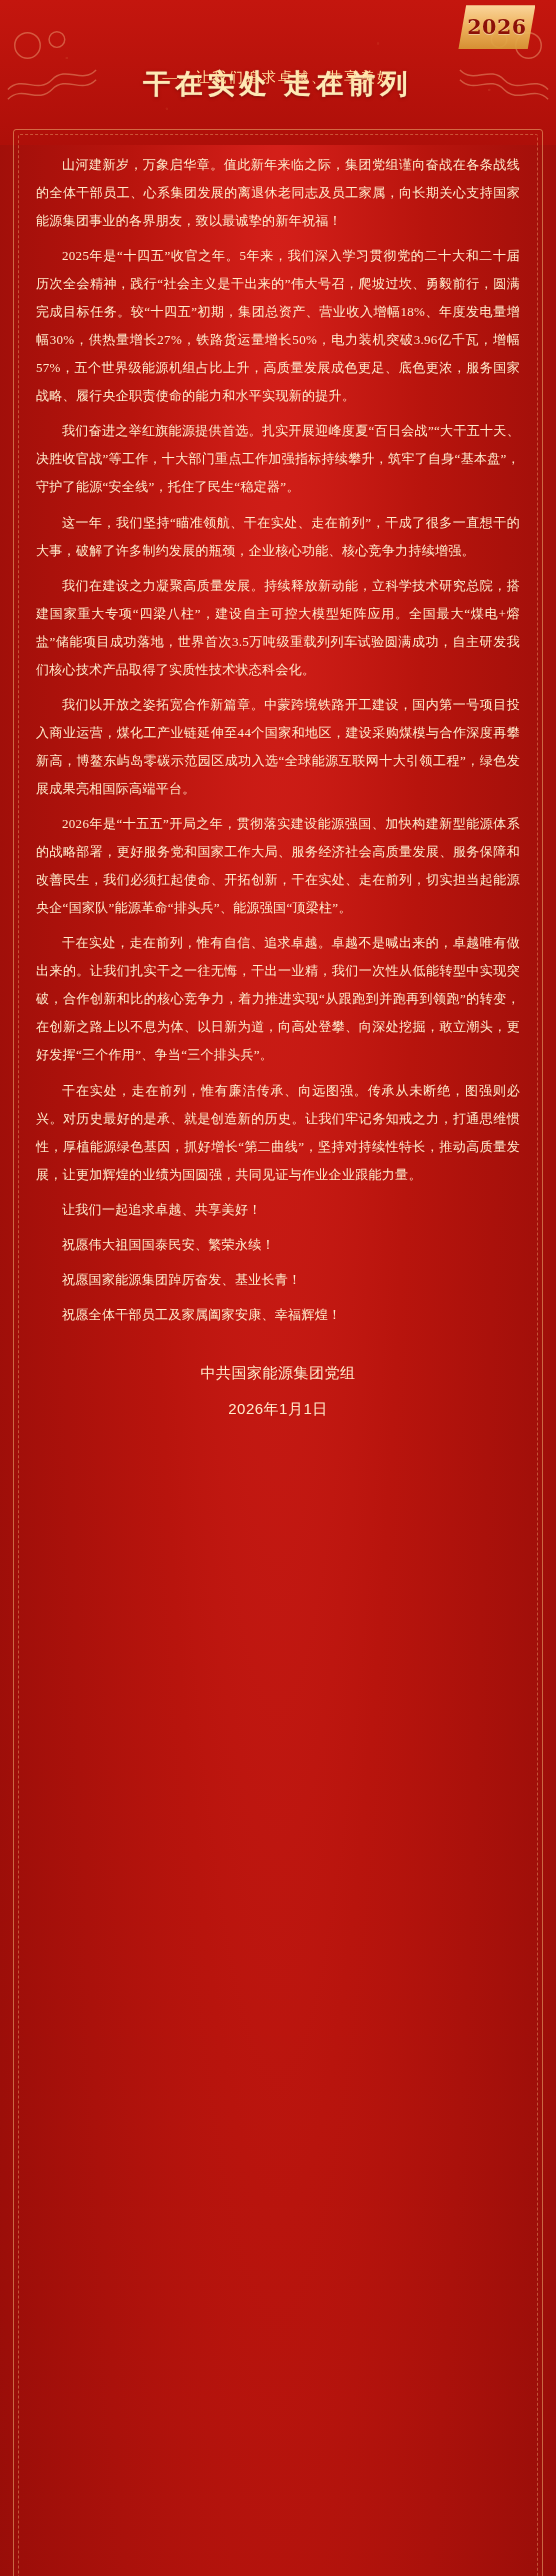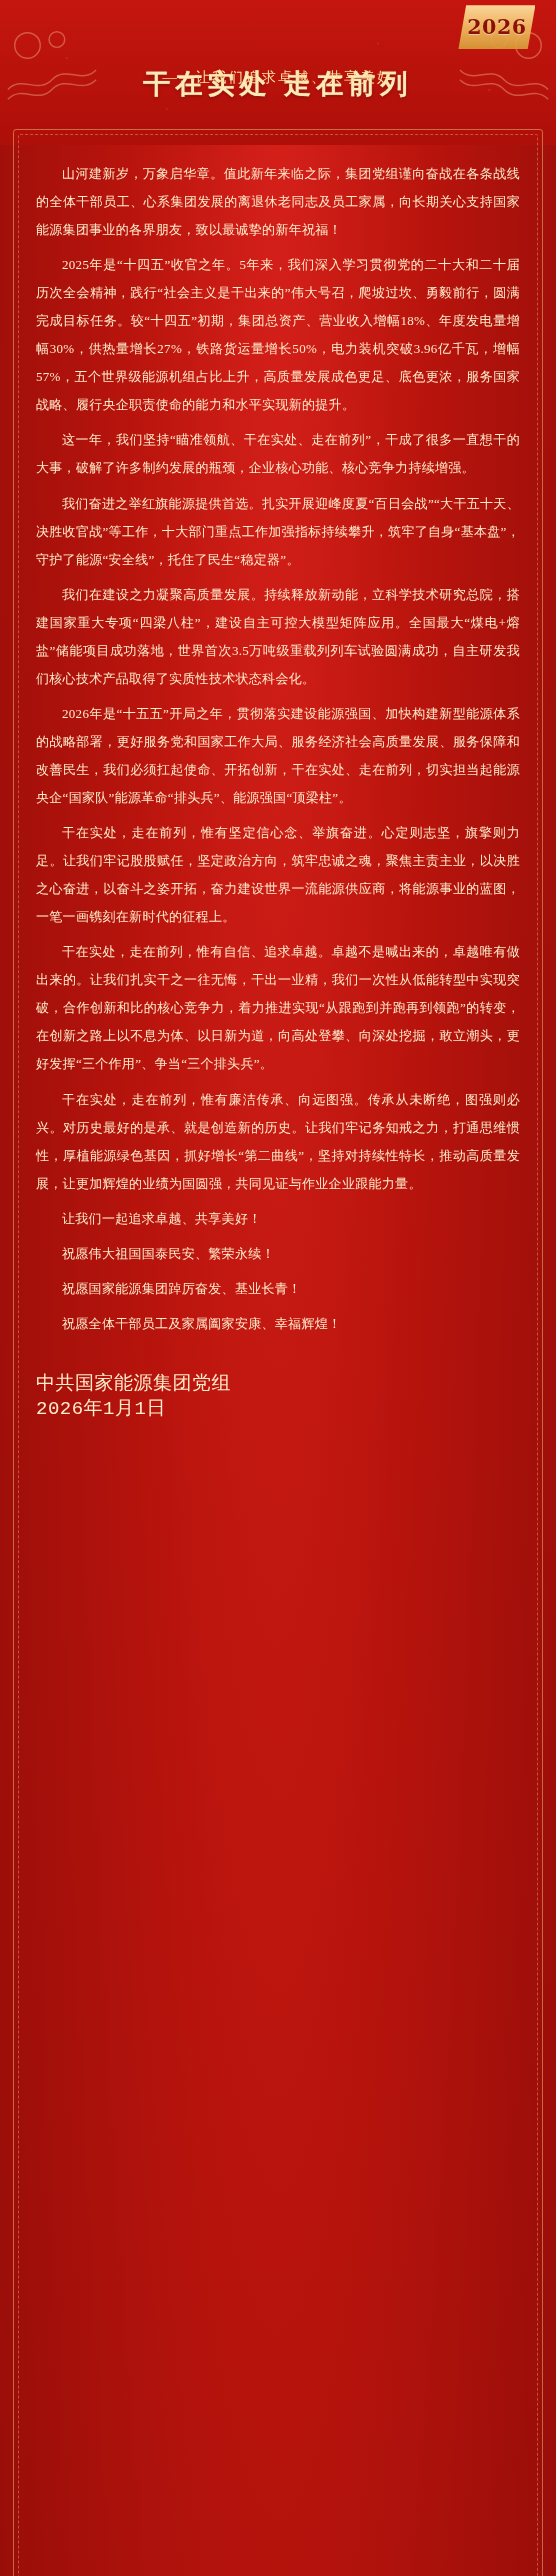--- a/index.html
+++ b/index.html
@@ -110,40 +110,42 @@
     width: 98px;
     height: 98px;
     opacity: .35;
   }
   .header-flourish-left { left: 3.1px; }
   .header-flourish-right { right: 3.1px; }
 
   
   .content {
     position: relative;
-    padding: 15px 36px 31px 36px;
+    padding: 6px 36px 31px 36px;
   }
   .para {
     font-size: 13px;
     line-height: 28px;
     letter-spacing: 0.3px;
     color: #ffeccb;
     text-indent: 2em;
     margin: 0 0 7.2px 0;
     text-align: justify;
   }
   .sign {
     margin-top: 31px;
-    font-size: 19px;
+    text-align: center;
+    font-size: 15px;
     line-height: 27px;
     color: #ffeccb;
     letter-spacing: 0.5px;
   }
   .sign .date {
-    font-family: Liberation Mono, monospace;
+    font-family: Liberation Sans, sans-serif;
+    margin-top: 8px;
   }
 </style>
 </head>
 <body>
 
 <div class="page">
 
   <div class="header">
     <div class="header-texture"></div>
 
@@ -172,25 +174,25 @@
 
     <div class="main-title">干在实处 走在前列</div>
     <div class="sub-title">——让我们追求卓越、共享美好</div>
   </div>
 
   <div class="frame"></div>
 
   <div class="content">
     <p class="para">山河建新岁，万象启华章。值此新年来临之际，集团党组谨向奋战在各条战线的全体干部员工、心系集团发展的离退休老同志及员工家属，向长期关心支持国家能源集团事业的各界朋友，致以最诚挚的新年祝福！</p>
     <p class="para">2025年是“十四五”收官之年。5年来，我们深入学习贯彻党的二十大和二十届历次全会精神，践行“社会主义是干出来的”伟大号召，爬坡过坎、勇毅前行，圆满完成目标任务。较“十四五”初期，集团总资产、营业收入增幅18%、年度发电量增幅30%，供热量增长27%，铁路货运量增长50%，电力装机突破3.96亿千瓦，增幅57%，五个世界级能源机组占比上升，高质量发展成色更足、底色更浓，服务国家战略、履行央企职责使命的能力和水平实现新的提升。</p>
+    <p class="para">我们奋进之举红旗能源提供首选。扎实开展迎峰度夏“百日会战”“大干五十天、决胜收官战”等工作，十大部门重点工作加强指标持续攀升，筑牢了自身“基本盘”，守护了能源“安全线”，托住了民生“稳定器”。</p>
     <p class="para">这一年，我们坚持“瞄准领航、干在实处、走在前列”，干成了很多一直想干的大事，破解了许多制约发展的瓶颈，企业核心功能、核心竞争力持续增强。</p>
-    <p class="para">我们奋进之举红旗能源提供首选。扎实开展迎峰度夏“百日会战”“大干五十天、决胜收官战”等工作，十大部门重点工作加强指标持续攀升，筑牢了自身“基本盘”，守护了能源“安全线”，托住了民生“稳定器”。</p>
     <p class="para">我们在建设之力凝聚高质量发展。持续释放新动能，立科学技术研究总院，搭建国家重大专项“四梁八柱”，建设自主可控大模型矩阵应用。全国最大“煤电+熔盐”储能项目成功落地，世界首次3.5万吨级重载列列车试验圆满成功，自主研发我们核心技术产品取得了实质性技术状态科会化。</p>
+    <p class="para">我们以开放之姿拓宽合作新篇章。中蒙跨境铁路开工建设，国内第一号项目投入商业运营，煤化工产业链延伸至44个国家和地区，建设采购煤模与合作深度再攀新高，博鳌东屿岛零碳示范园区成功入选“全球能源互联网十大引领工程”，绿色发展成果亮相国际高端平台。</p>
     <p class="para">2026年是“十五五”开局之年，贯彻落实建设能源强国、加快构建新型能源体系的战略部署，更好服务党和国家工作大局、服务经济社会高质量发展、服务保障和改善民生，我们必须扛起使命、开拓创新，干在实处、走在前列，切实担当起能源央企“国家队”能源革命“排头兵”、能源强国“顶梁柱”。</p>
-    <p class="para">干在实处，走在前列，惟有坚定信心念、举旗奋进。心定则志坚，旗擎则力足。让我们牢记股股赋任，坚定政治方向，筑牢忠诚之魂，聚焦主责主业，以决胜之心奋进，以奋斗之姿开拓，奋力建设世界一流能源供应商，将能源事业的蓝图，一笔一画镌刻在新时代的征程上。</p>
     <p class="para">干在实处，走在前列，惟有自信、追求卓越。卓越不是喊出来的，卓越唯有做出来的。让我们扎实干之一往无悔，干出一业精，我们一次性从低能转型中实现突破，合作创新和比的核心竞争力，着力推进实现“从跟跑到并跑再到领跑”的转变，在创新之路上以不息为体、以日新为道，向高处登攀、向深处挖掘，敢立潮头，更好发挥“三个作用”、争当“三个排头兵”。</p>
     <p class="para">干在实处，走在前列，惟有廉洁传承、向远图强。传承从未断绝，图强则必兴。对历史最好的是承、就是创造新的历史。让我们牢记务知戒之力，打通思维惯性，厚植能源绿色基因，抓好增长“第二曲线”，坚持对持续性特长，推动高质量发展，让更加辉煌的业绩为国圆强，共同见证与作业企业跟能力量。</p>
     <p class="para">让我们一起追求卓越、共享美好！</p>
     <p class="para">祝愿伟大祖国国泰民安、繁荣永续！</p>
     <p class="para">祝愿国家能源集团踔厉奋发、基业长青！</p>
     <p class="para">祝愿全体干部员工及家属阖家安康、幸福辉煌！</p>
 
     <div class="sign">
       <div>中共国家能源集团党组</div>
       <div class="date">2026年1月1日</div>

